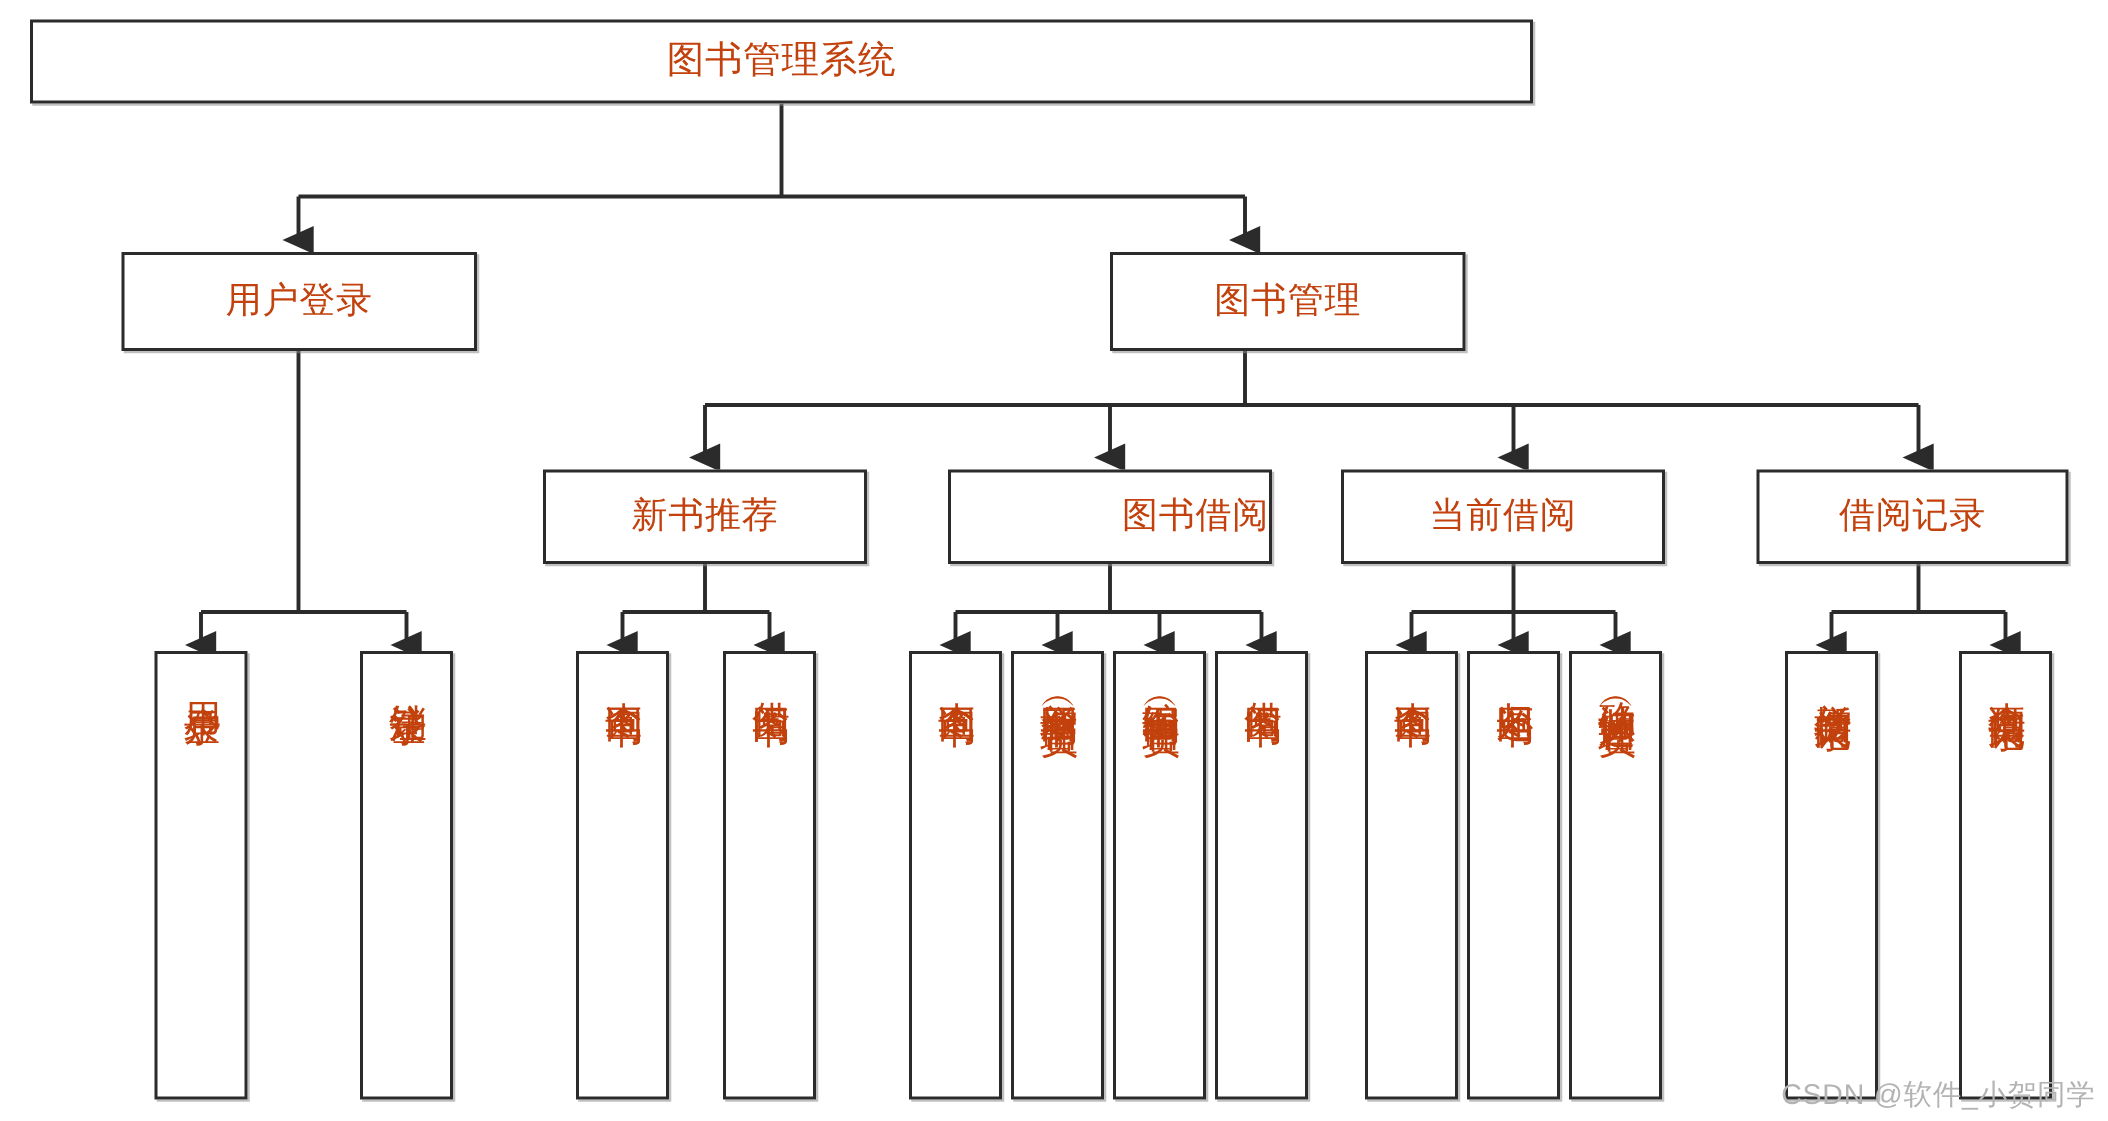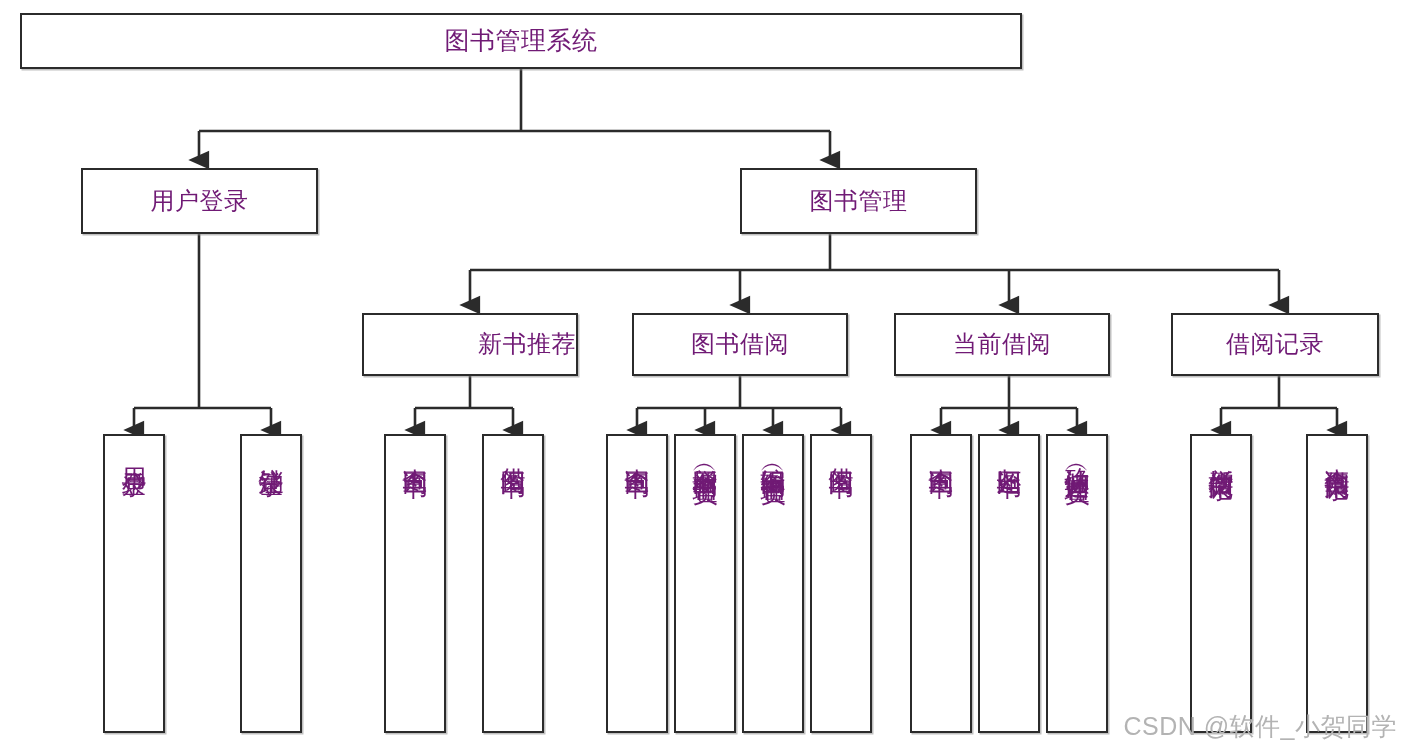--- a/index.html
+++ b/index.html
@@ -30,21 +30,21 @@
     position: absolute;
     box-sizing: border-box;
     background: #ffffff;
     border: 2.5px solid #2b2b2b;
     display: flex;
     align-items: center;
     justify-content: center;
     box-shadow: 1.5px 1.5px 0 rgba(140,140,140,0.55);
   }
   .node .label {
-    color: #701a75;
+    color: #c2410c;
     line-height: 1.18;
     text-align: center;
     white-space: nowrap;
   }
   .node.horiz .label {
     font-size: 24px;
     letter-spacing: 0.5px;
   }
   .node.root .label {
     font-size: 25px;
@@ -59,21 +59,21 @@
     font-size: 25px;
     letter-spacing: 2px;
     line-height: 1;
     text-align: left;
     white-space: nowrap;
   }
   .watermark {
     position: absolute;
     right: 8px;
     bottom: 4px;
-    font-size: 25px;
+    font-size: 19px;
     color: #b3b3b3;
     letter-spacing: 0.5px;
     user-select: none;
   }
 </style>
 </head>
 <body>
 
 <div id="canvas">
 
@@ -132,25 +132,25 @@
   </div>
 
   <div class="node horiz" style="left:81px; top:168px; width:237px; height:66px;">
     <span class="label">用户登录</span>
   </div>
 
   <div class="node horiz" style="left:740px; top:168px; width:237px; height:66px;">
     <span class="label">图书管理</span>
   </div>
 
-  <div class="node horiz" style="left:362px; top:313px; width:216px; height:63px;justify-content:flex-end;">
+  <div class="node horiz" style="left:362px; top:313px; width:216px; height:63px;">
     <span class="label">新书推荐</span>
   </div>
 
-  <div class="node horiz" style="left:632px; top:313px; width:216px; height:63px;">
+  <div class="node horiz" style="left:632px; top:313px; width:216px; height:63px;justify-content:flex-end;">
     <span class="label">图书借阅</span>
   </div>
 
   <div class="node horiz" style="left:894px; top:313px; width:216px; height:63px;">
     <span class="label">当前借阅</span>
   </div>
 
   <div class="node horiz" style="left:1171px; top:313px; width:208px; height:63px;">
     <span class="label">借阅记录</span>
   </div>

